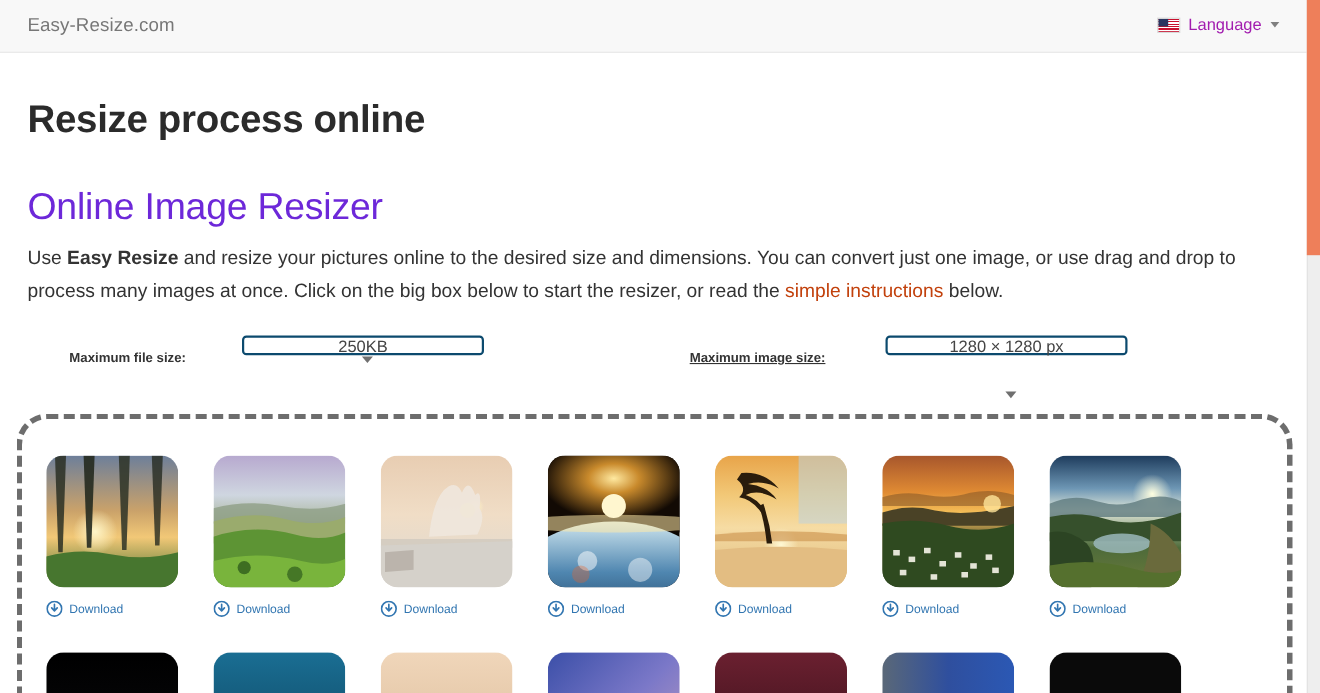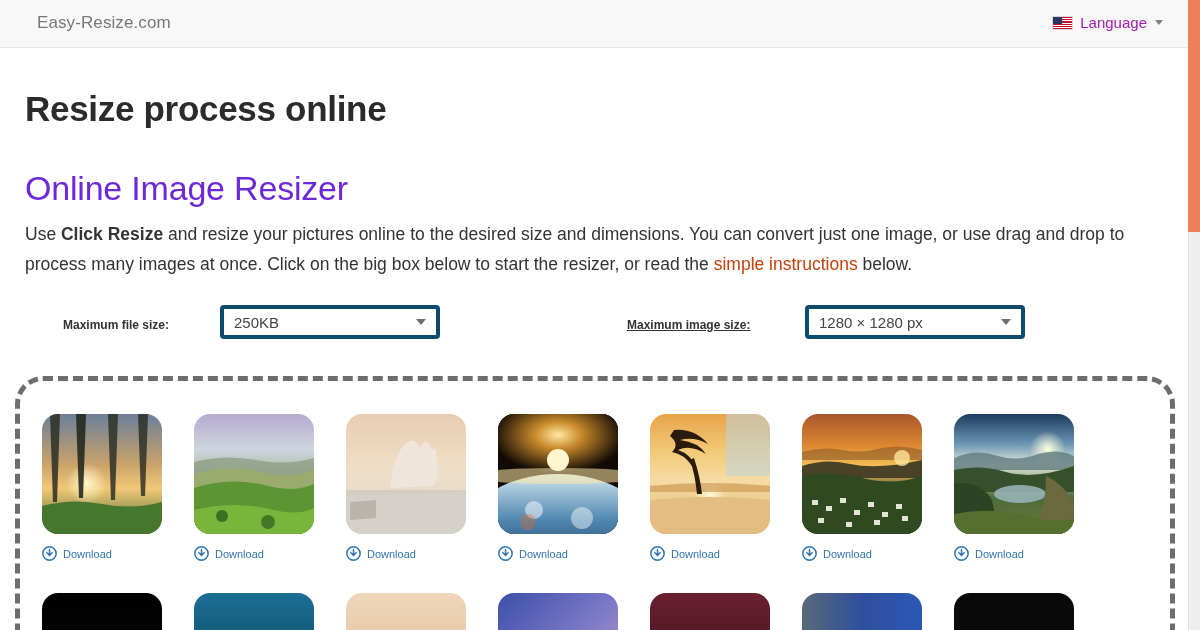--- a/index.html
+++ b/index.html
@@ -31,21 +31,21 @@
 
   
   #navbar {
     position: relative;
     height: 48px;
     background: #f8f8f8;
     border-bottom: 1px solid #e7e7e7;
   }
   #brand {
     position: absolute;
-    left: 37px; top: 13px;
+    left: 25px; top: 13px;
     font-size: 17px;
     color: #777777;
     letter-spacing: .1px;
     text-decoration: none;
     text-align: center;
   }
   #lang-menu {
     position: absolute;
     right: 25px; top: 14px;
     display: flex;
@@ -129,30 +129,31 @@
     position: absolute;
     top: 13px;
     font-size: 12px;
     font-weight: bold;
     color: #333333;
     white-space: nowrap;
   }
   .opt-select {
     position: absolute;
     top: 0;
-    height: 34px;
+    height: 18px;
     background: #ffffff;
-    border: 4px solid #0c4a6e;
+    border: 2px solid #0c4a6e;
     border-radius: 4px;
     display: flex;
     align-items: center;
     padding: 0 10px;
     font-size: 15px;
     color: #444444;
     cursor: pointer;
+    flex-direction: column;
   }
   .opt-select .sel-value { flex: 1 1 auto; }
   .opt-select .sel-caret {
     width: 0; height: 0;
     border-left: 5px solid transparent;
     border-right: 5px solid transparent;
     border-top: 6px solid #6f6f6f;
     margin-left: 8px;
   }
   #label-filesize  { left: 38px; }
@@ -239,21 +240,21 @@
         <span>Language</span>
         <span class="caret-down"></span>
       </div>
     </div>
 
     <div id="content">
 
       <h1 id="page-title">Resize process online</h1>
       <h2 id="section-title">Online Image Resizer</h2>
 
-      <p id="intro"><span>Use </span><b>Click Resize</b><span> and resize your pictures online to the desired size and dimensions. You can convert just one image, or use drag and drop to process many images at once. Click on the big box below to start the resizer, or read the </span><a class="link">simple instructions</a><span> below.</span></p>
+      <p id="intro"><span>Use </span><b>Easy Resize</b><span> and resize your pictures online to the desired size and dimensions. You can convert just one image, or use drag and drop to process many images at once. Click on the big box below to start the resizer, or read the </span><a class="link">simple instructions</a><span> below.</span></p>
 
       <div id="options">
 
         <div class="opt-label" id="label-filesize">Maximum file size:</div>
         <div class="opt-select" id="select-filesize">
           <span class="sel-value">250KB</span>
           <span class="sel-caret"></span>
         </div>
 
         <div class="opt-label" id="label-imagesize">Maximum image size:</div>

